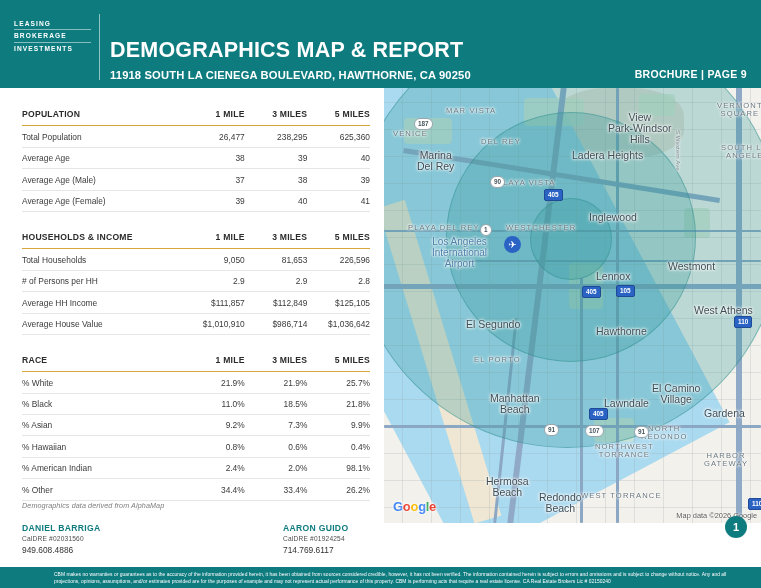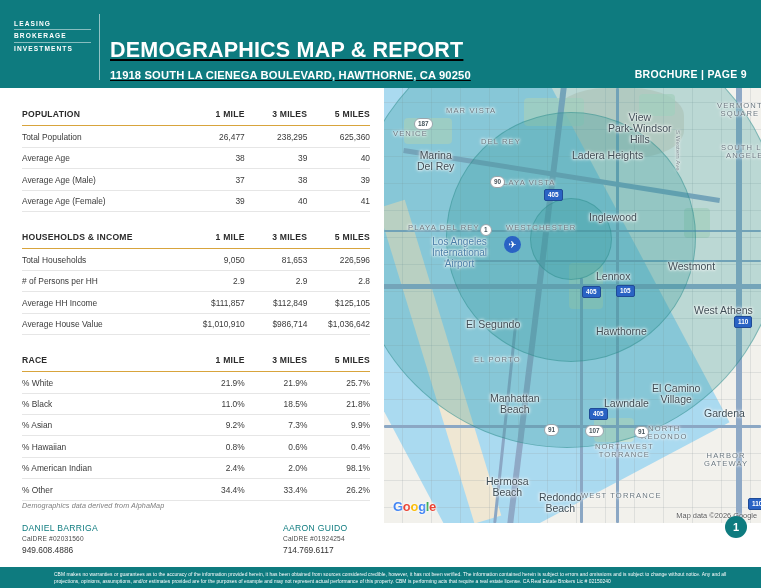--- a/index.html
+++ b/index.html
@@ -26,21 +26,21 @@
     letter-spacing: -0.7px; line-height: 26px;
   }
   .logo-sub { margin-top: 3px; }
   .logo-sub div {
     color: #ffffff; font-size: 6.6px; font-weight: bold; letter-spacing: 1.1px;
     padding: 2.6px 0 2.2px 0;
     border-bottom: 1px solid rgba(255,255,255,0.5);
   }
   .logo-sub div:last-child { border-bottom: none; }
 
-  .title-block { position: absolute; left: 110px; top: 38px; text-decoration: underline; }
+  .title-block { position: absolute; left: 110px; top: 38px; }
   .doc-title {
     color: #ffffff; font-size: 21.5px; font-weight: bold; letter-spacing: 0.2px;
   }
   .doc-sub {
     color: #ffffff; font-size: 11.2px; font-weight: bold; letter-spacing: 0.15px;
     margin-top: 6px;
   }
   .page-label {
     position: absolute; right: 14px; top: 68px;
     color: #ffffff; font-size: 10.5px; font-weight: bold; letter-spacing: 0.3px;
@@ -158,21 +158,21 @@
   .map-attrib {
     position: absolute; right: 4px; bottom: 3px; font-size: 7.4px; color: #5a5a5a;
     text-shadow: 0 0 2px #fff, 0 0 3px #fff;
   }
 
   
   .contacts { position: absolute; left: 0; top: 523px; width: 761px; height: 44px; }
   .contact { position: absolute; top: 0; }
   .contact.left { left: 22px; }
   .contact.right { left: 283px; }
-  .c-name { font-size: 8.6px; font-weight: normal; color: #0e7b7f; letter-spacing: 0.3px; }
+  .c-name { font-size: 8.6px; font-weight: bold; color: #0e7b7f; letter-spacing: 0.3px; }
   .c-dre { font-size: 6.6px; color: #4d4d4d; margin-top: 2.4px; letter-spacing: 0.2px; }
   .c-phone { font-size: 8.4px; color: #333; margin-top: 2.2px; }
   .c-email { font-size: 8.4px; color: #333; margin-top: 15px; }
 
   .badge {
     position: absolute; right: 14px; top: 516px;
     width: 22px; height: 22px; border-radius: 50%;
     background: #0e7b7f; color: #fff; font-size: 11px; font-weight: bold;
     line-height: 22px; text-align: center;
   }

